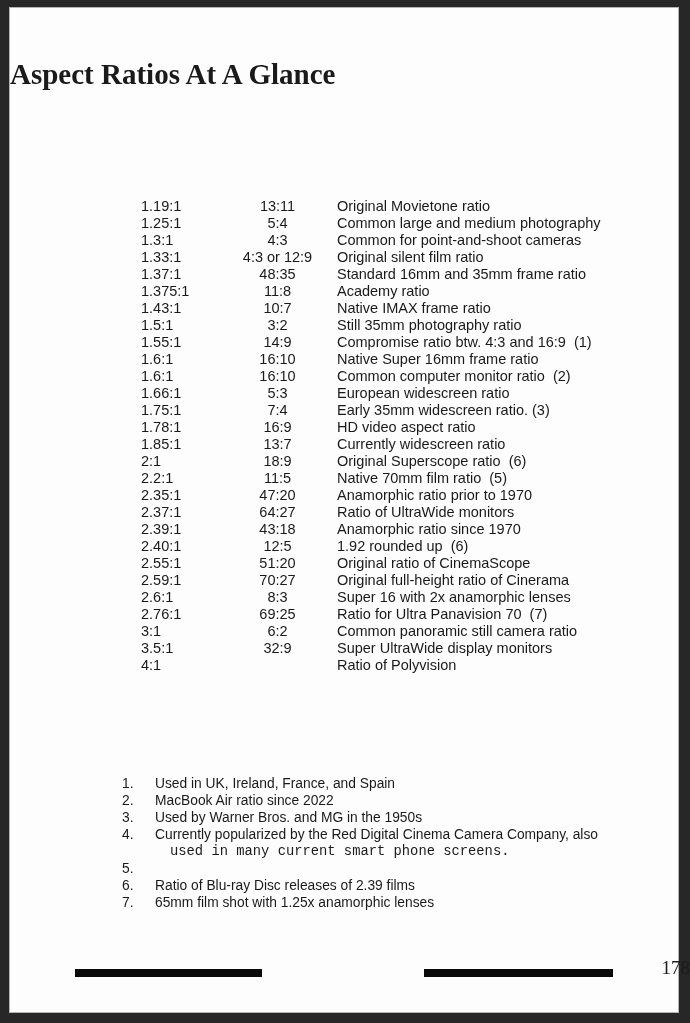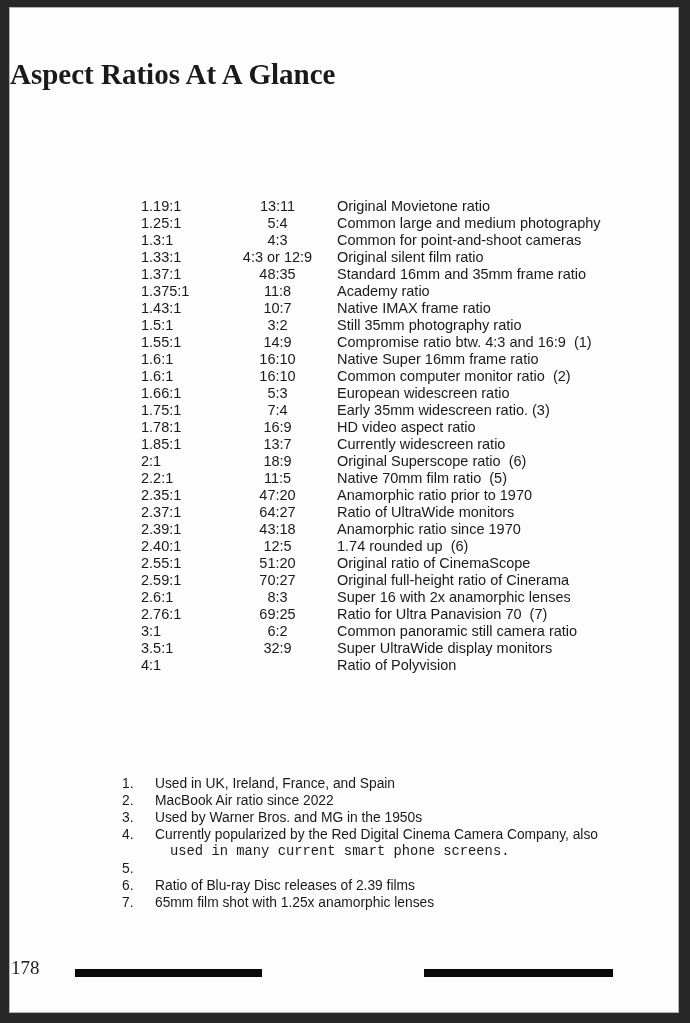--- a/index.html
+++ b/index.html
@@ -37,22 +37,22 @@
   .fn-line { white-space:pre;margin-left:8px; }
   .fn-cont { padding-left:15px;font-family:Liberation Mono, monospace; }
 
   .bar {
     position:absolute; top:961px; height:8px;
     background:var(--bar-color,#0a0a0a);
   }
   .bar-left  { left:65px;  width:187px; }
   .bar-right { left:414px; width:189px; }
   .page-num {
-    position:absolute; top:948px; left:1px; width:100%;
-    text-align:left;
+    position:absolute; top:948px; left:12px; width:100%;
+    text-align:right;
     font-family:"Liberation Serif", serif; font-size:19px; line-height:24px;
     color:var(--text-color,#111);
   }
 </style>
 </head>
 <body>
 
 <div class="frame">
   <div class="page">
 
@@ -72,21 +72,21 @@
         <div class="row"><span class="c1">1.6:1</span><span class="c2">16:10</span><span class="c3">Common computer monitor ratio  (2)</span></div>
         <div class="row"><span class="c1">1.66:1</span><span class="c2">5:3</span><span class="c3">European widescreen ratio</span></div>
         <div class="row"><span class="c1">1.75:1</span><span class="c2">7:4</span><span class="c3">Early 35mm widescreen ratio. (3)</span></div>
         <div class="row"><span class="c1">1.78:1</span><span class="c2">16:9</span><span class="c3">HD video aspect ratio</span></div>
         <div class="row"><span class="c1">1.85:1</span><span class="c2">13:7</span><span class="c3">Currently widescreen ratio</span></div>
         <div class="row"><span class="c1">2:1</span><span class="c2">18:9</span><span class="c3">Original Superscope ratio  (6)</span></div>
         <div class="row"><span class="c1">2.2:1</span><span class="c2">11:5</span><span class="c3">Native 70mm film ratio  (5)</span></div>
         <div class="row"><span class="c1">2.35:1</span><span class="c2">47:20</span><span class="c3">Anamorphic ratio prior to 1970</span></div>
         <div class="row"><span class="c1">2.37:1</span><span class="c2">64:27</span><span class="c3">Ratio of UltraWide monitors</span></div>
         <div class="row"><span class="c1">2.39:1</span><span class="c2">43:18</span><span class="c3">Anamorphic ratio since 1970</span></div>
-        <div class="row"><span class="c1">2.40:1</span><span class="c2">12:5</span><span class="c3">1.74 rounded up  (6)</span></div>
+        <div class="row"><span class="c1">2.40:1</span><span class="c2">12:5</span><span class="c3">1.92 rounded up  (6)</span></div>
         <div class="row"><span class="c1">2.55:1</span><span class="c2">51:20</span><span class="c3">Original ratio of CinemaScope</span></div>
         <div class="row"><span class="c1">2.59:1</span><span class="c2">70:27</span><span class="c3">Original full-height ratio of Cinerama</span></div>
         <div class="row"><span class="c1">2.6:1</span><span class="c2">8:3</span><span class="c3">Super 16 with 2x anamorphic lenses</span></div>
         <div class="row"><span class="c1">2.76:1</span><span class="c2">69:25</span><span class="c3">Ratio for Ultra Panavision 70  (7)</span></div>
         <div class="row"><span class="c1">3:1</span><span class="c2">6:2</span><span class="c3">Common panoramic still camera ratio</span></div>
         <div class="row"><span class="c1">3.5:1</span><span class="c2">32:9</span><span class="c3">Super UltraWide display monitors</span></div>
         <div class="row"><span class="c1">4:1</span><span class="c2"></span><span class="c3">Ratio of Polyvision</span></div>
       </div>
 
     <div class="footnotes">

